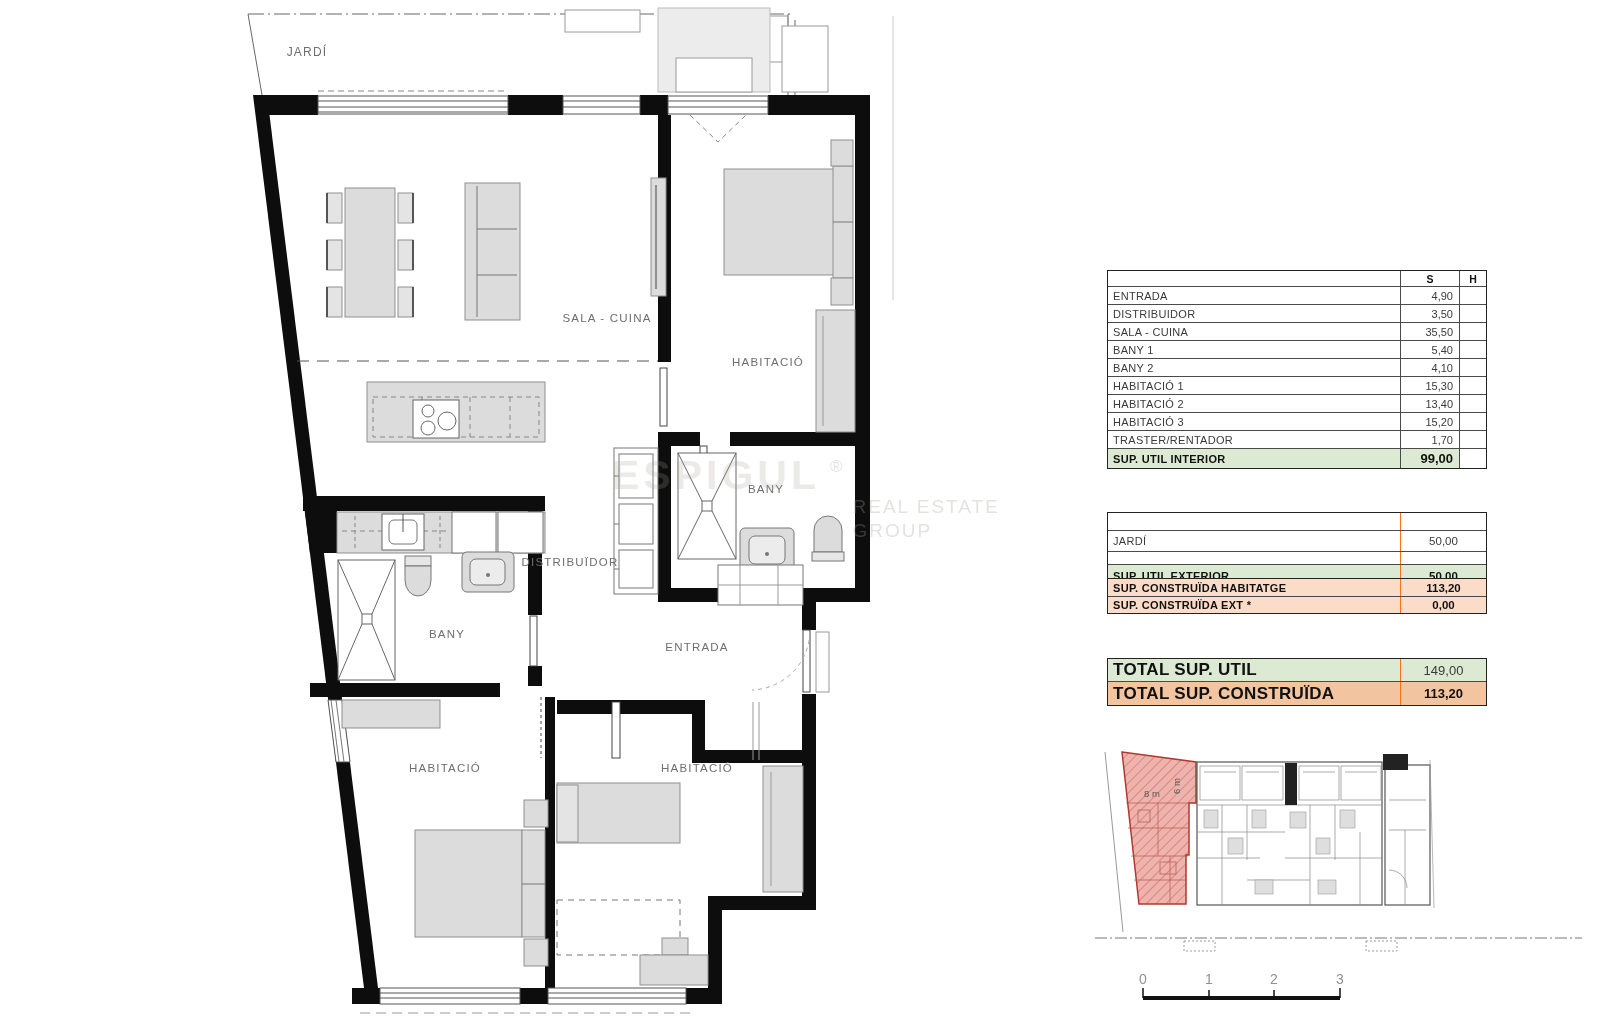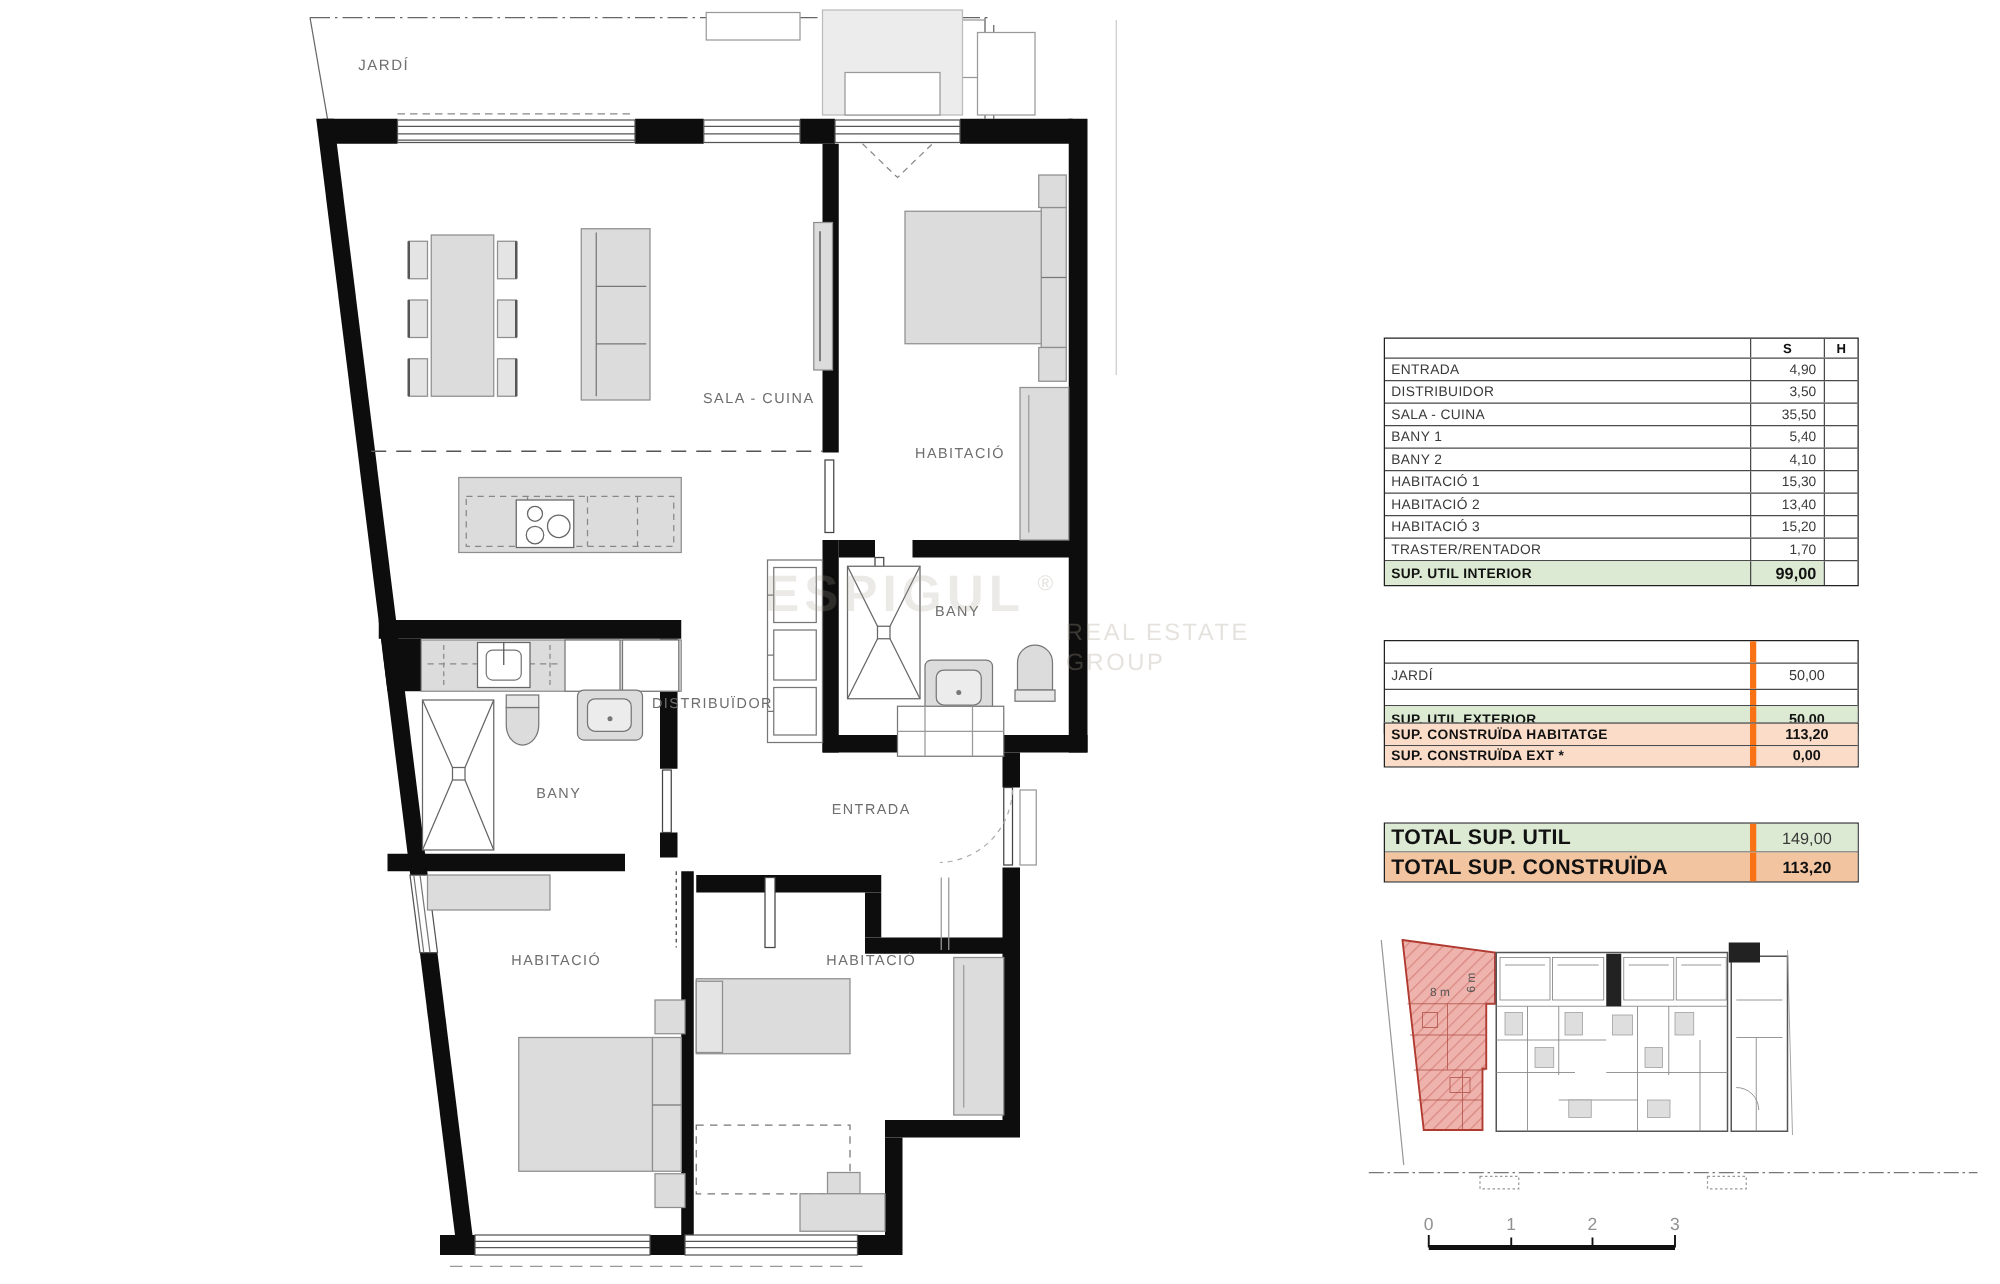--- a/index.html
+++ b/index.html
@@ -9,21 +9,21 @@
 
   
   .tblock{position:absolute;left:1107px;background:#fff;border:1.6px solid #222;box-sizing:border-box;}
   .trow{display:flex;align-items:stretch;border-top:1px solid #4a4a4a;box-sizing:border-box;}
   .trow:first-child{border-top:none;}
   .cl{width:292px;padding:2px 5px;font-size:11px;color:#3a3a3a;letter-spacing:.3px;
       white-space:nowrap;overflow:hidden;box-sizing:border-box;display:flex;align-items:center;}
   .cs{width:59px;border-left:1px solid #4a4a4a;padding:2px 6px;font-size:11px;color:#3a3a3a;
       text-align:right;box-sizing:border-box;display:flex;align-items:center;justify-content:flex-end;}
   .ch{width:27px;border-left:1px solid #4a4a4a;box-sizing:border-box;}
-  .cv{width:86px;border-left:5px solid #f97316;padding:2px 6px;font-size:11.5px;color:#3a3a3a;
+  .cv{width:86px;border-left:1px solid #f97316;padding:2px 6px;font-size:11.5px;color:#3a3a3a;
       box-sizing:border-box;display:flex;align-items:center;justify-content:center;}
   .bold{font-weight:bold;color:#111;}
   .green{background:#dcead3;}
   .salmon{background:#fadcc8;}
   .salmon2{background:#f3c4a0;}
   .hdr .cl{font-size:12.5px;}
   .unitcell{width:86px;border-left:1px solid #4a4a4a;display:flex;align-items:center;justify-content:center;}
   .unitcell span{font-weight:bold;font-size:15px;color:#111;border-bottom:1.5px solid #333;padding:0 8px 1px 8px;}
   .subhdr div{font-weight:bold;font-size:10.5px;color:#111;justify-content:center;text-align:center;}
   .big .cl{font-size:17px;}

